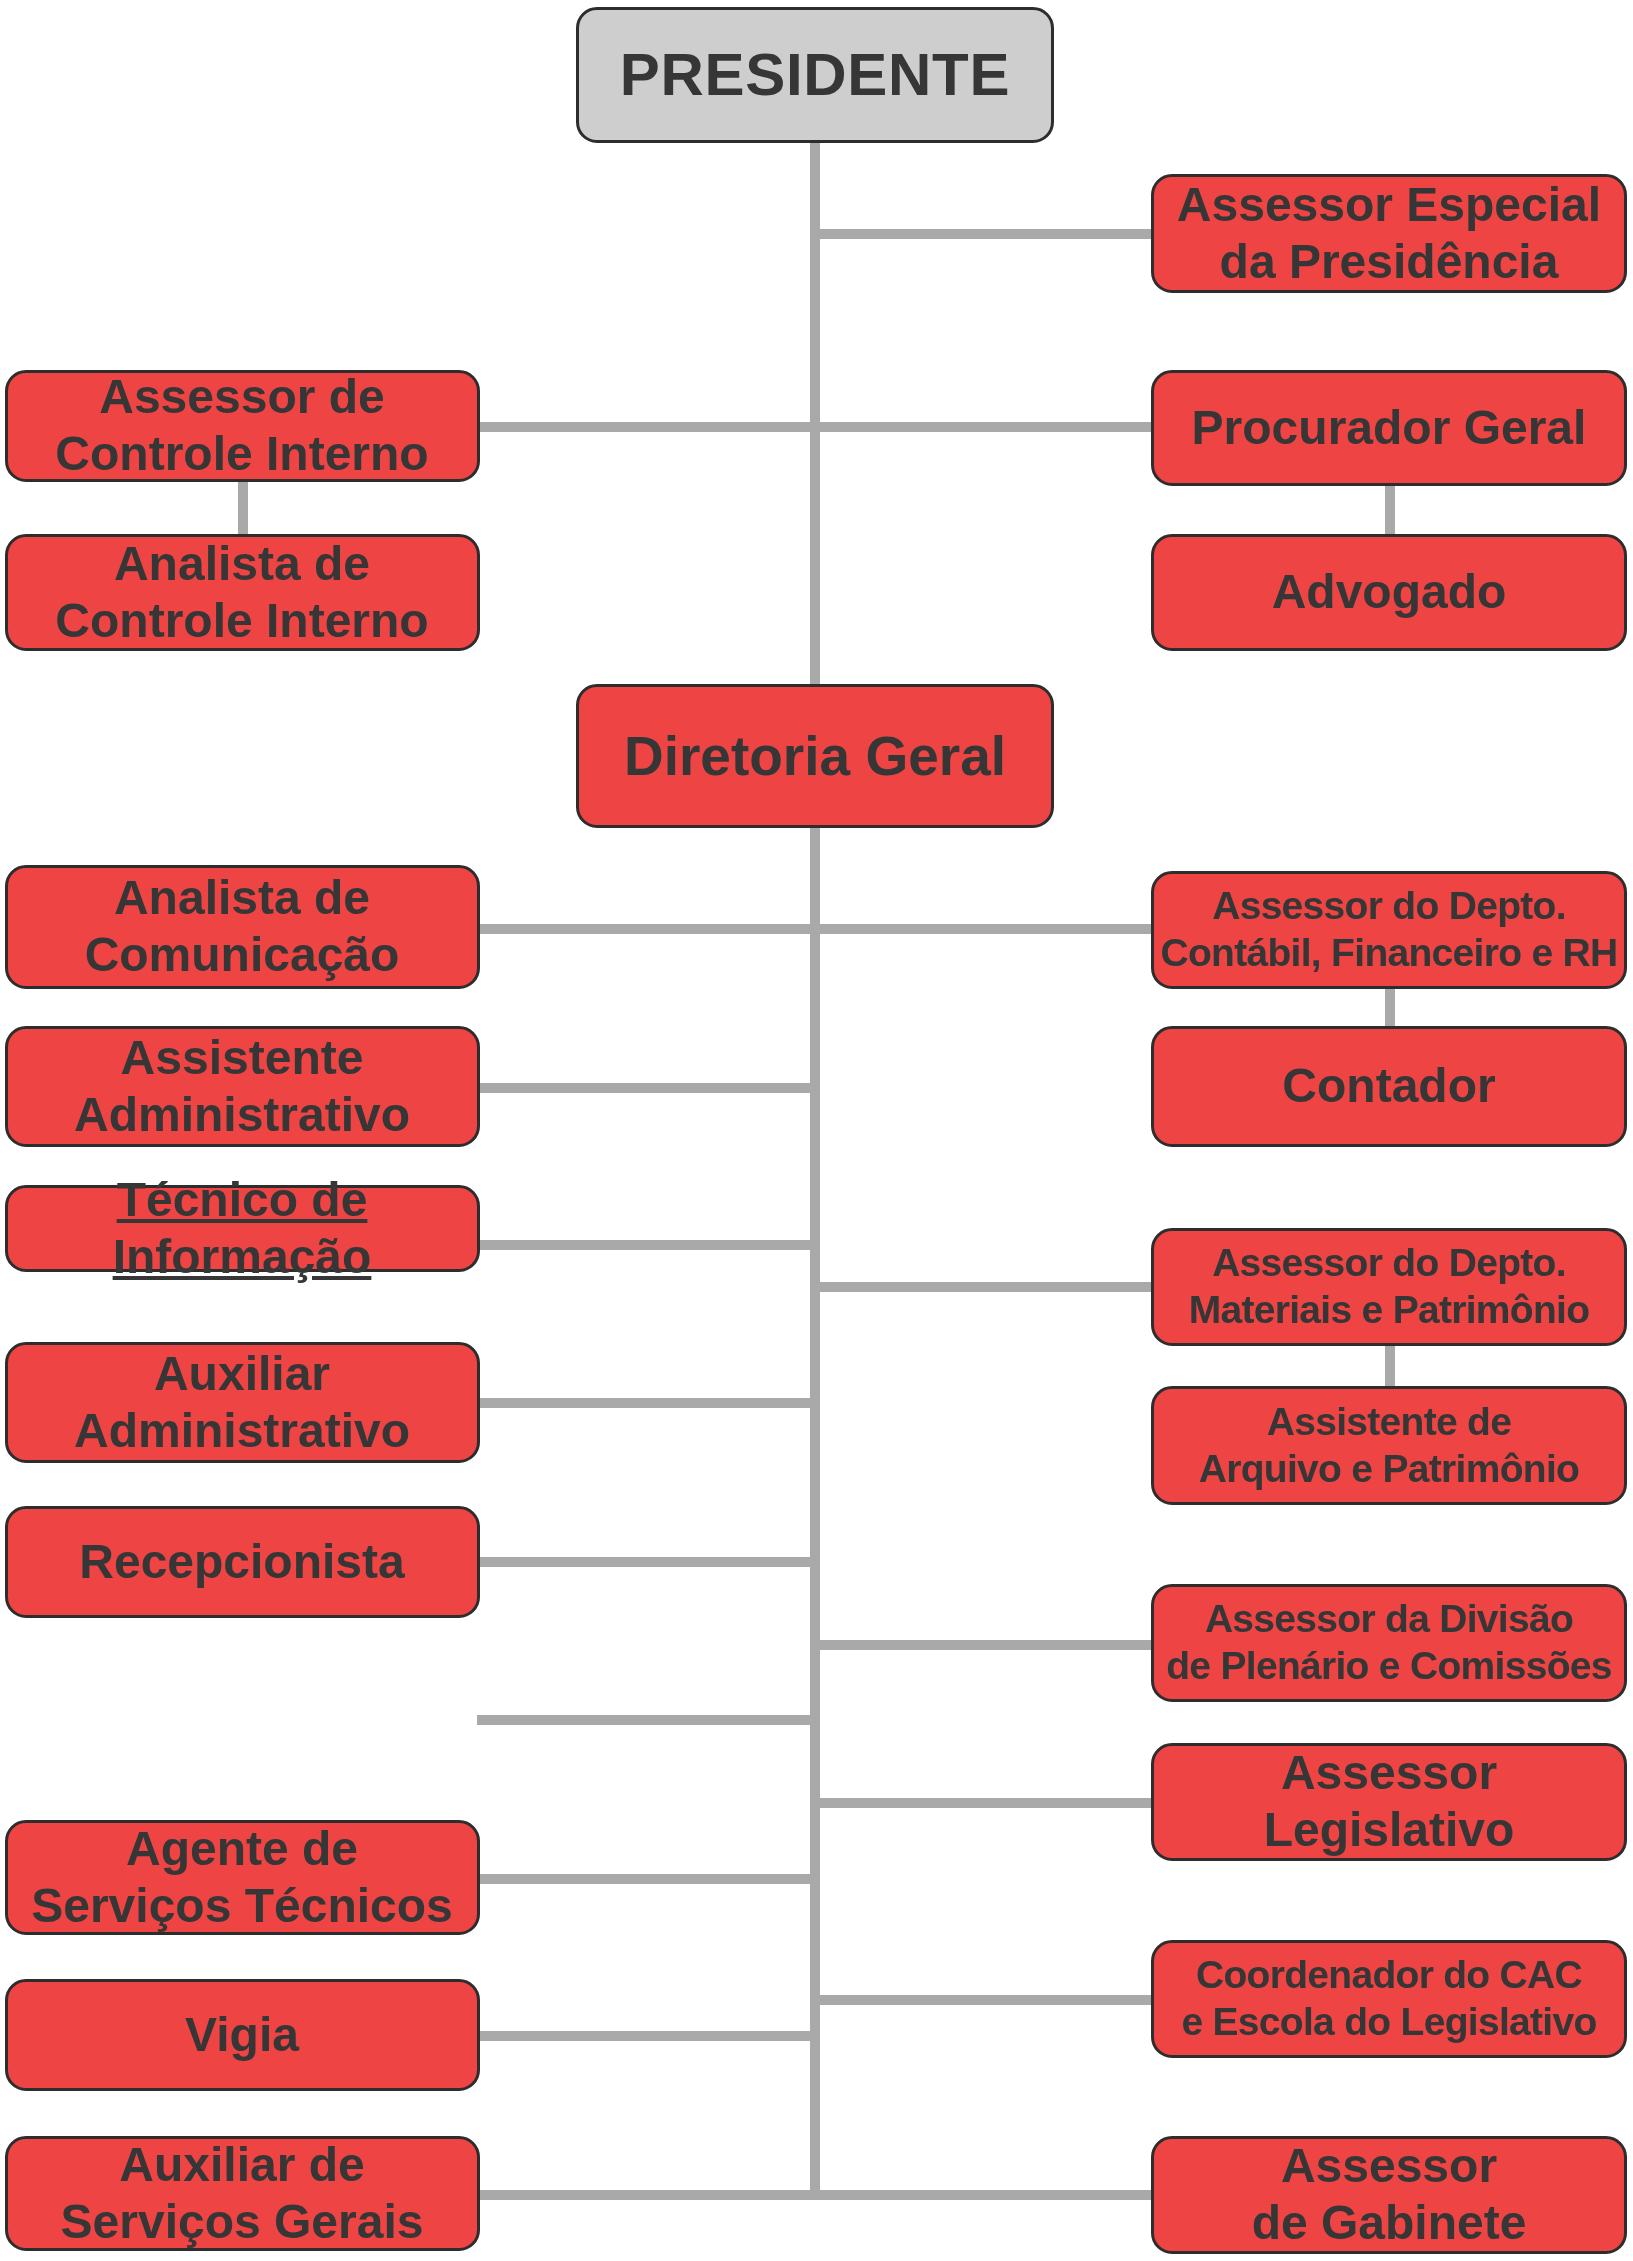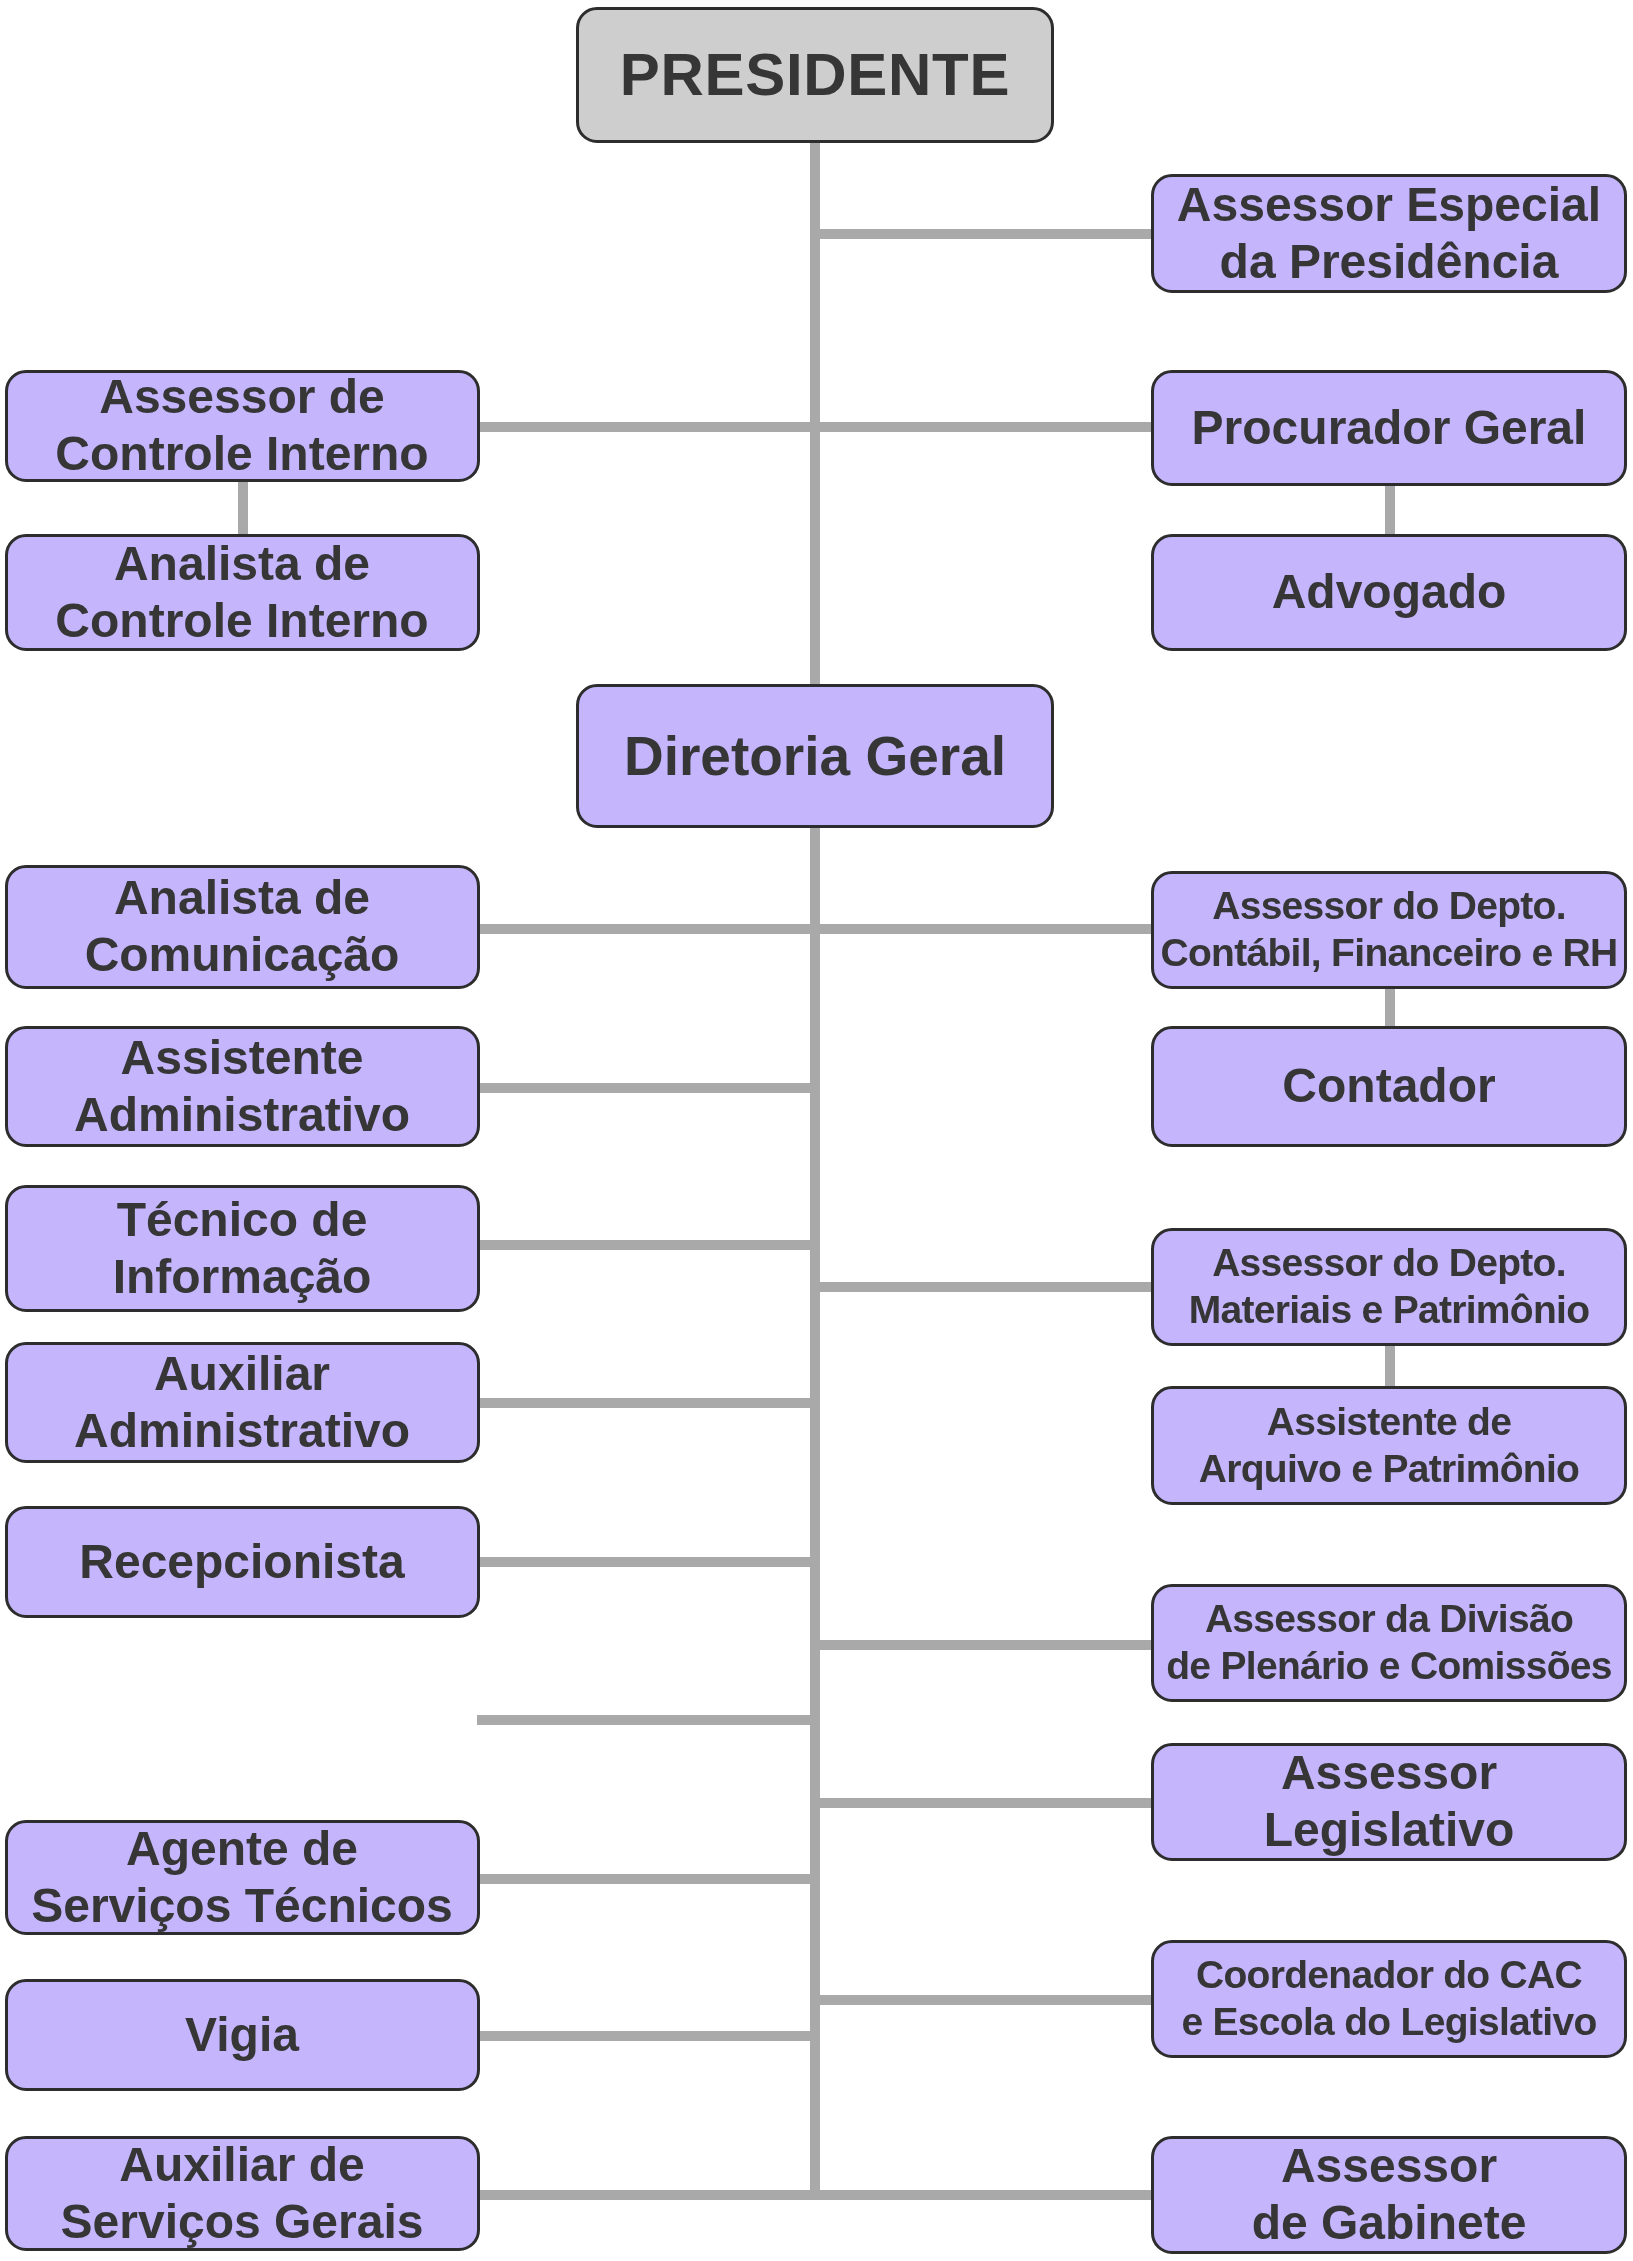--- a/index.html
+++ b/index.html
@@ -12,21 +12,21 @@
     overflow:hidden;
   }
   
   .hl,.vl{position:absolute;background:#a9a9a9;}
   .hl{height:9.7px;}
   .vl{width:9.7px;}
   
   .node{
     position:absolute;
     box-sizing:border-box;
-    background:#c4b5fd;
+    background:#ef4444;
     border:3px solid #2d2d2d;
     border-radius:21px;
     display:flex;
     align-items:center;
     justify-content:center;
     text-align:center;
     color:#363636;
     font-weight:bold;
   }
   .node .lbl{
@@ -43,21 +43,21 @@
   #n-presidente{left:576px;top:7.4px;width:478px;height:136px;background:#cecece;}
   #n-presidente .lbl{font-size:60px;letter-spacing:0.7px;}
   #n-diretoria{left:576px;top:684px;width:478px;height:144px;}
   #n-diretoria .lbl{font-size:55px;}
 
   
   #n-aci    {left:4.5px;top:370px; width:475px;height:112px;justify-content:center;}
   #n-anci   {left:4.5px;top:534px; width:475px;height:117px;}
   #n-acom   {left:4.5px;top:865px;width:475px;height:124px;}
   #n-aadm   {left:4.5px;top:1026px;width:475px;height:121px;}
-  #n-tinf   {left:4.5px;top:1185px;width:475px;height:127px;}
+  #n-tinf   {left:4.5px;top:1185px;width:475px;height:87px;text-decoration:underline;}
   #n-auxadm {left:4.5px;top:1342px;width:475px;height:121px;}
   #n-recep  {left:4.5px;top:1506px;width:475px;height:112px;}
   #n-motor  {left:4.5px;top:1664px;width:475px;height:110px;}
   #n-agente {left:4.5px;top:1820px;width:475px;height:115px;}
   #n-vigia  {left:4.5px;top:1979px;width:475px;height:112px;}
   #n-auxger {left:4.5px;top:2136px;width:475px;height:115px;}
 
   
   #n-aesp {left:1151px;top:174px; width:476px;height:119px;}
   #n-proc {left:1151px;top:370px; width:476px;height:116px;}

